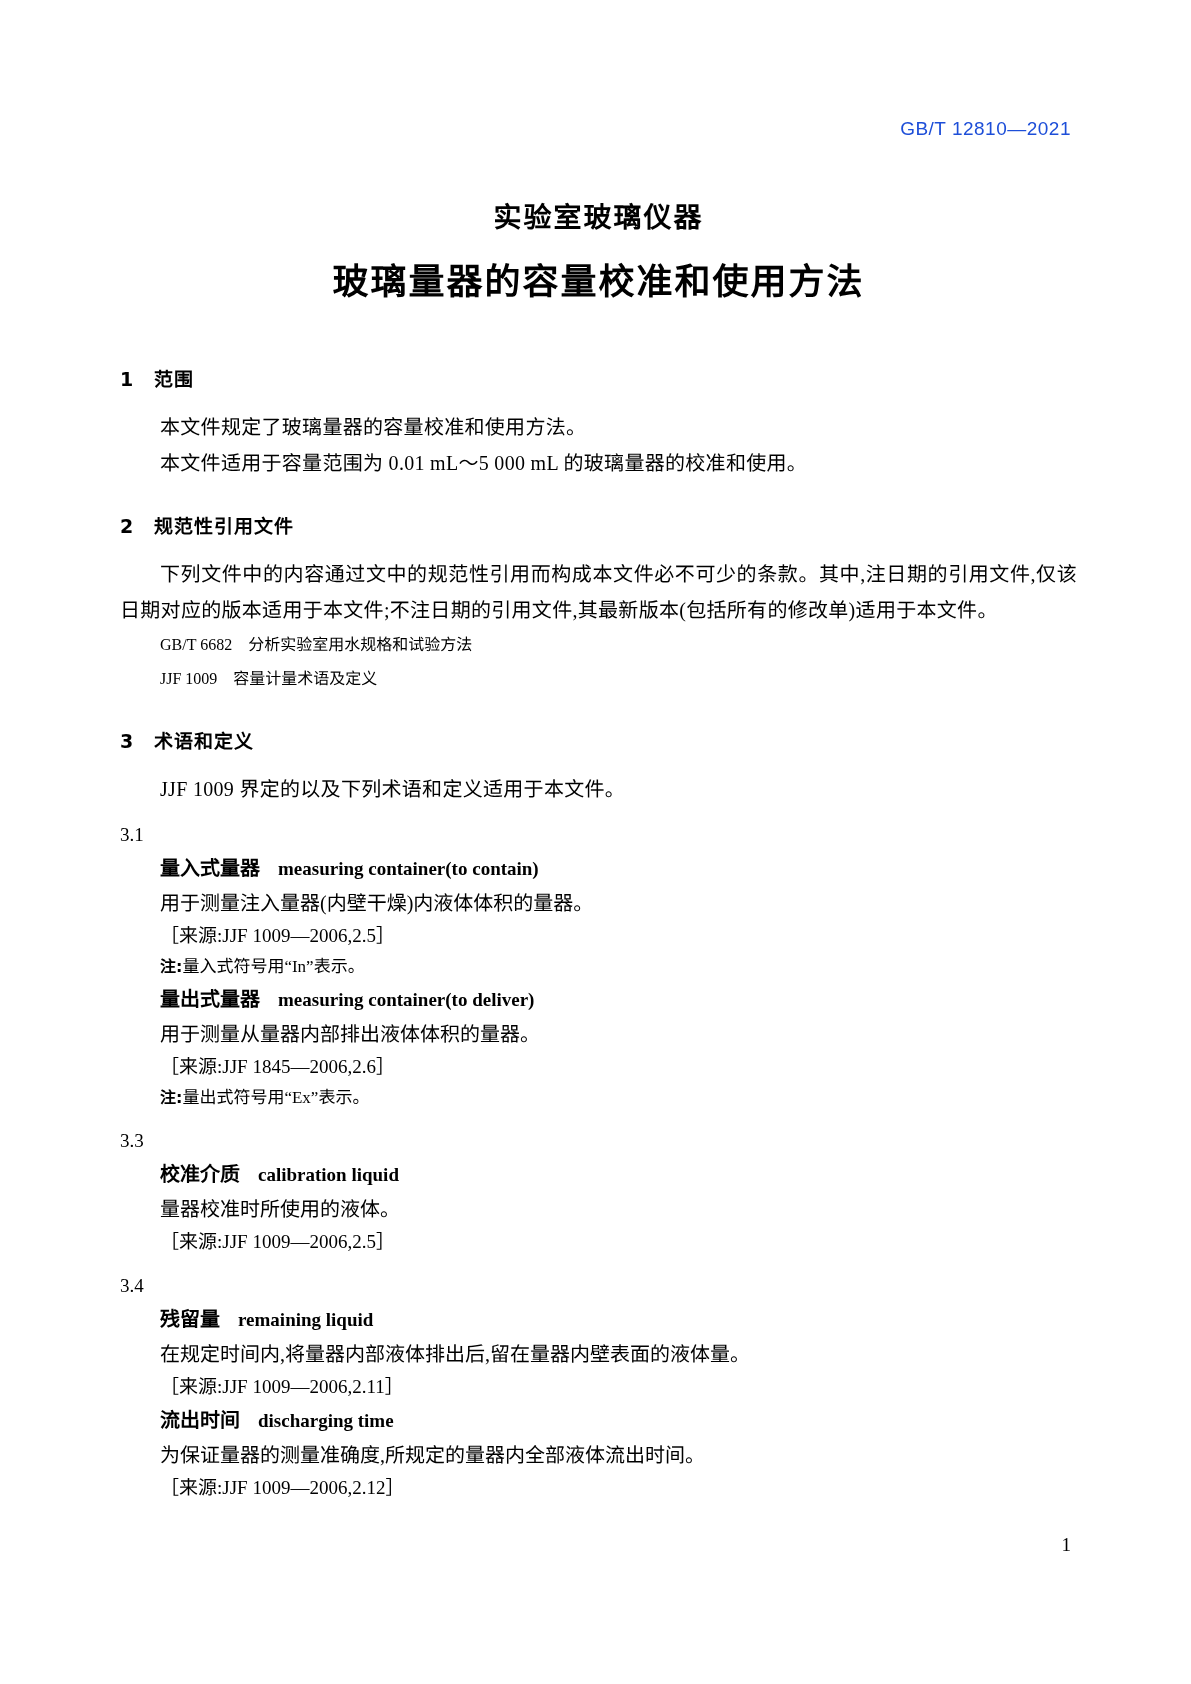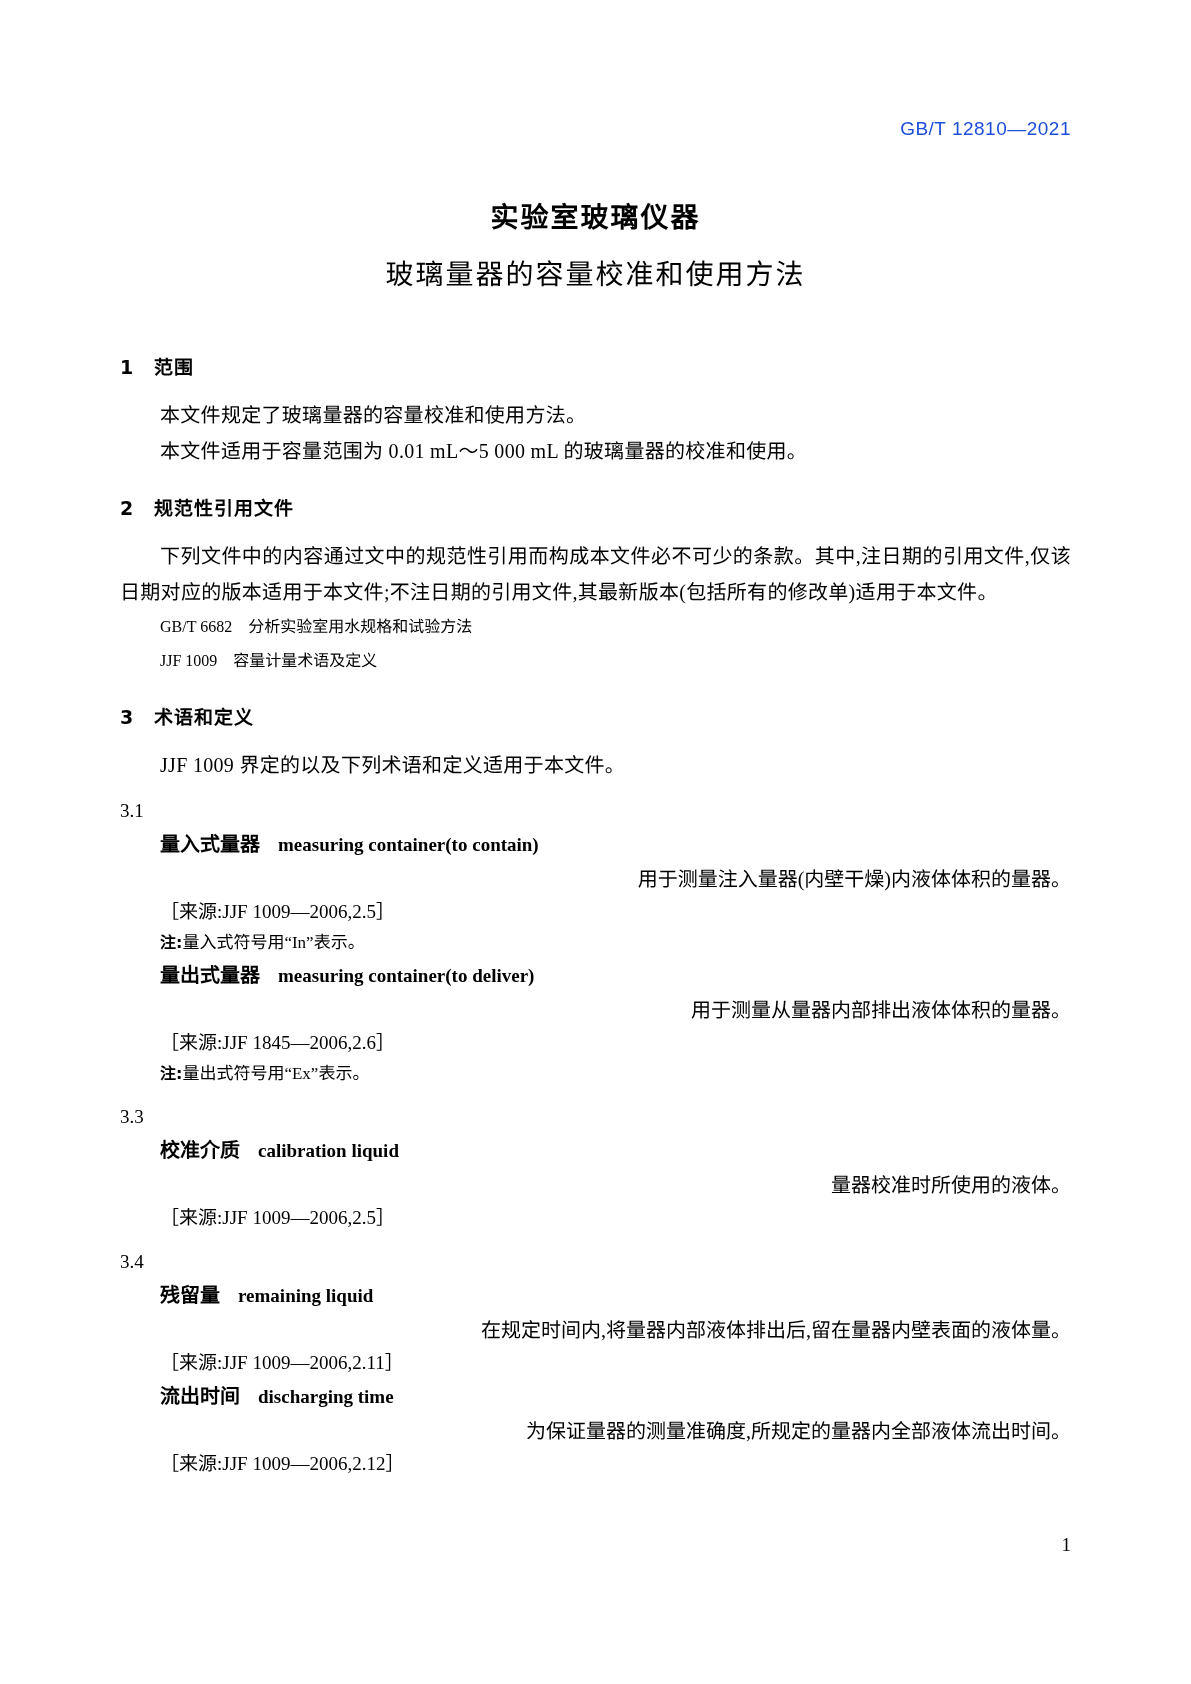--- a/index.html
+++ b/index.html
@@ -27,45 +27,45 @@
     top: 118px;
     right: 120px;
     font-family: "Liberation Sans", "DejaVu Sans", sans-serif;
     font-size: 19px;
     letter-spacing: 0.5px;
     color: #1d4ed8;
   }
   .content {
     position: absolute;
     left: 120px;
-    right: 120px;
+    right: 114px;
     top: 195px;
   }
   .title-block {
     text-align: center;
     margin-bottom: 60px;
   }
   .title-line1 {
     font-family: "DejaVu Sans", "Liberation Sans", sans-serif;
     font-weight: bold;
     font-size: 28px;
     letter-spacing: 2px;
     margin-bottom: 17px;
   }
   .title-line2 {
     font-family: "DejaVu Sans", "Liberation Sans", sans-serif;
-    font-weight: normal;
-    font-size: 28px;
+    font-weight: bold;
+    font-size: 36px;
     letter-spacing: 2px;
   }
   .clause-head {
     font-family: "DejaVu Sans", "Liberation Sans", sans-serif;
     font-weight: bold;
     font-size: 19px;
-    margin-top: 24px;
+    margin-top: 30px;
     margin-bottom: 18px;
     letter-spacing: 1px;
   }
   .clause-head .num {
     display: inline-block;
     min-width: 34px;
   }
   .para {
     font-size: 20px;
     line-height: 36px;
@@ -95,21 +95,20 @@
   .term-name .en {
     font-family: "Liberation Serif", "DejaVu Serif", serif;
     font-weight: bold;
     margin-left: 18px;
     font-size: 19px;
   }
   .term-def {
     padding-left: 40px;
     font-size: 20px;
     line-height: 34px;
-    text-align: right;
   }
   .term-src {
     padding-left: 40px;
     font-size: 19px;
     line-height: 32px;
   }
   .term-note {
     padding-left: 40px;
     font-size: 17px;
     line-height: 30px;

